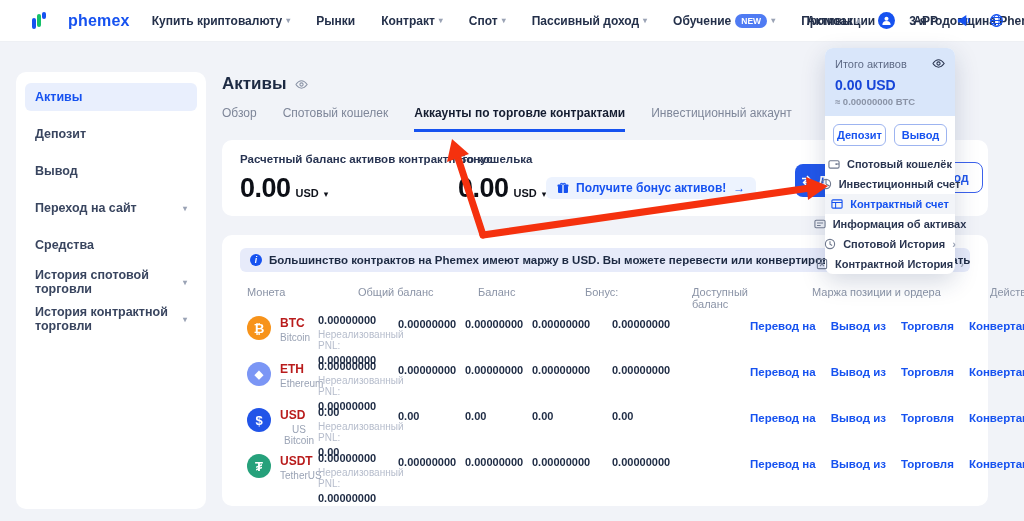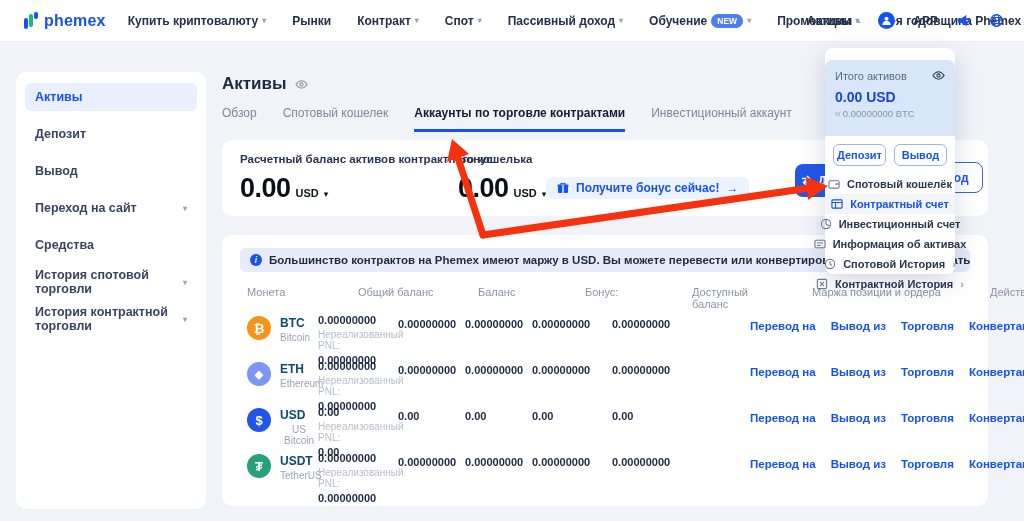--- a/index.html
+++ b/index.html
@@ -2,21 +2,21 @@
 <html><head>
 <meta charset="utf-8">
 <style>
   * { margin:0; padding:0; box-sizing:border-box; }
   html,body { width:1024px; height:521px; overflow:hidden; }
   body { font-family:"Liberation Sans", sans-serif; background:#f1f3f8; color:#1d2a43; position:relative; }
 
   
   .topnav { position:absolute; left:0; top:0; width:1024px; height:42px; background:#fff;
             border-bottom:1px solid #eef0f4; display:flex; align-items:center; z-index:5; }
-  .logo { display:flex; align-items:flex-end; gap:5px; margin-left:24px; cursor:pointer; }
+  .logo { display:flex; align-items:flex-end; gap:21px; margin-left:32px; cursor:pointer; }
   .logo-mark { position:relative; width:15px; height:18px; }
   .logo-mark i { position:absolute; border-radius:2px; }
   .lm1 { left:0; top:6px; width:4px; height:11px; background:#1652f0; }
   .lm2 { left:5px; top:2px; width:4px; height:13px; background:#15c06a; }
   .lm3 { left:10px; top:0; width:4px; height:7px; background:#1652f0; }
   .logo-word { color:#1652f0; font-weight:bold; font-size:16px; letter-spacing:.2px; }
   .nav-items { display:flex; align-items:flex-end; margin-left:22px; gap:26px; }
   .nav-item { display:flex; align-items:center; gap:4px; font-size:12px; font-weight:600; color:#24304a; cursor:pointer; white-space:nowrap; }
   .nav-caret { font-size:8px; color:#9aa3b5; }
   .badge-new { background:#4f7bf3; color:#fff; font-size:8.5px; font-weight:bold; padding:2px 6px; border-radius:8px; }
@@ -70,39 +70,39 @@
   
   .tgrid { display:grid; grid-template-columns:71px 80px 67px 67px 80px 138px 1fr; }
   .thead { position:absolute; left:25px; right:20px; top:51px; font-size:11px; color:#8a93a6;gap:40px; }
   .trow  { position:absolute; left:25px; right:20px; height:46px; }
   .r0 { top:71px; } .r1 { top:117px; } .r2 { top:163px; } .r3 { top:209px; }
   .c-coin { display:flex; gap:9px; padding-top:10px; }
   .coin-ic { width:24px; height:24px; border-radius:50%; color:#fff; display:flex; align-items:center; justify-content:center;
              font-size:13px; font-weight:bold; flex:0 0 24px; }
   .coin-btc { background:#f7931a; } .coin-eth { background:#7b96f5; font-size:11px; }
   .coin-usd { background:#2154e8; } .coin-usdt { background:#26a17b; }
-  .coin-sym { font-size:12px; font-weight:bold; color:#0c4a6e; }
+  .coin-sym { font-size:12px; font-weight:bold; color:#b91c1c; }
   .coin-sub { font-size:10px; color:#9aa3b5; margin-top:2px;text-align:center; }
   .c-total { padding-top:8px; }
   .cell-val { font-size:11px; font-weight:600; color:#1d2a43; }
   .pnl-label { font-size:10px; color:#b6bdcc; margin-top:3px; }
   .pnl-val { font-size:11px; font-weight:600; color:#1d2a43; margin-top:3px; }
   .c-val { padding-top:12px; }
   .c-actions { padding-top:14px; display:flex; gap:15px; justify-content:flex-start; }
   .act-link { font-size:11.5px; font-weight:bold; color:#1652f0; cursor:pointer; white-space:nowrap; }
 
   
   .dropdown { position:absolute; left:825px; top:48px; width:130px; height:226px; background:#fff; border-radius:8px;
               box-shadow:0 8px 24px rgba(24,45,96,.18); z-index:20; }
-  .dd-head { height:76px; background:#d9e6fa; border-radius:8px 8px 0 0; padding:9px 10px;margin-top:12px; }
+  .dd-head { height:68px; background:#d9e6fa; border-radius:8px 8px 0 0; padding:9px 10px; }
   .dd-head-row { display:flex; align-items:center; justify-content:space-between; }
   .dd-total-label { font-size:11px; color:#5e6a85; }
   .dd-eye { width:13px; height:13px; color:#2a3550; cursor:pointer; }
   .dd-value { font-size:14px; font-weight:bold; color:#1645d8; margin-top:7px; }
-  .dd-btc { font-size:9.5px; color:#8a93a6; margin-top:3px; }
+  .dd-btc { font-size:9.5px; color:#8a93a6; margin-top:3px;font-weight:bold; }
   .dd-btns { display:flex; gap:8px; padding:8px 8px 0; }
   .dd-btn { flex:1; height:22px; border:1px solid #9db4f0; border-radius:6px; background:#fff; color:#1652f0;
             font-size:11px; font-weight:600; display:flex; align-items:center; justify-content:center; cursor:pointer; }
   .dd-menu { margin-top:8px; }
   .dd-item { height:20px; display:flex; align-items:center; gap:7px; padding:0 10px; font-size:11px; font-weight:600;
              color:#2a3550; cursor:pointer; white-space:nowrap;justify-content:center; }
   .dd-item.selected { background:#f2f4f8; color:#1652f0; }
   .dd-ic { width:12px; height:12px; flex:0 0 12px; color:#707a8f; }
   .dd-item.selected .dd-ic { color:#1652f0; }
   .dd-chev { margin-left:auto; font-size:11px; color:#9aa3b5; }
@@ -238,21 +238,21 @@
       <span class="val-caret">▾</span>
     </div>
   </div>
   <div class="bonus-pill">
     <svg class="gift-ic" viewBox="0 0 12 12">
         <rect x="1" y="4" width="10" height="7" rx="1" fill="#1652f0"></rect>
         <rect x="0.5" y="2.5" width="11" height="2.2" rx="0.8" fill="#1652f0"></rect>
         <rect x="5.3" y="2.5" width="1.4" height="8.5" fill="#edf3fe"></rect>
         <path d="M3.2 2.5 q1.2-2.4 2.8 0 M8.8 2.5 q-1.2-2.4 -2.8 0" stroke="#1652f0" stroke-width="1.1" fill="none"></path>
       </svg>
-    <span>Получите бонус сейчас!</span>
+    <span>Получите бонус активов!</span>
     <span class="pill-arrow">→</span>
   </div>
   <div class="btn-fill">
     <svg width="13" height="13" viewBox="0 0 13 13">
         <path d="M2 4.5 h7 M7 2 l2.5 2.5 L7 7" stroke="#fff" stroke-width="1.4" fill="none"></path>
         <path d="M11 8.5 h-7 M6 6 l-2.5 2.5 L6 11" stroke="#fff" stroke-width="1.4" fill="none"></path>
       </svg>
     <span>Депозит</span>
   </div>
   <div class="btn-line">
@@ -403,33 +403,33 @@
   </div>
   <div class="dd-menu">
     <div class="dd-item">
       <svg class="dd-ic" viewBox="0 0 13 13">
           <rect x="1" y="3" width="11" height="8" rx="1.5" fill="none" stroke="currentColor" stroke-width="1.2"></rect>
           <path d="M8 6.5 h4" stroke="currentColor" stroke-width="1.2"></path>
           <circle cx="9" cy="6.8" r=".8" fill="currentColor"></circle>
         </svg>
       <span>Спотовый кошелёк</span>
     </div>
+    <div class="dd-item">
+      <svg class="dd-ic" viewBox="0 0 13 13">
+          <circle cx="6.5" cy="6.5" r="5" fill="none" stroke="currentColor" stroke-width="1.2"></circle>
+          <path d="M6.5 6.5 V1.5 M6.5 6.5 L10.5 9" stroke="currentColor" stroke-width="1.2"></path>
+        </svg>
+      <span>Инвестиционный счет</span>
+    </div>
     <div class="dd-item selected">
       <svg class="dd-ic" viewBox="0 0 13 13">
           <rect x="1" y="2" width="11" height="9" rx="1" fill="none" stroke="currentColor" stroke-width="1.2"></rect>
           <path d="M1 5 h11 M5 5 v6" stroke="currentColor" stroke-width="1.1"></path>
         </svg>
       <span>Контрактный счет</span>
-    </div>
-    <div class="dd-item">
-      <svg class="dd-ic" viewBox="0 0 13 13">
-          <circle cx="6.5" cy="6.5" r="5" fill="none" stroke="currentColor" stroke-width="1.2"></circle>
-          <path d="M6.5 6.5 V1.5 M6.5 6.5 L10.5 9" stroke="currentColor" stroke-width="1.2"></path>
-        </svg>
-      <span>Инвестиционный счет</span>
     </div>
     <div class="dd-item">
       <svg class="dd-ic" viewBox="0 0 13 13">
           <rect x="1" y="2.5" width="11" height="8" rx="1.2" fill="none" stroke="currentColor" stroke-width="1.2"></rect>
           <path d="M3.2 5.5 h6.6 M3.2 8 h4" stroke="currentColor" stroke-width="1.1"></path>
         </svg>
       <span>Информация об активах</span>
     </div>
     <div class="dd-item">
       <svg class="dd-ic" viewBox="0 0 13 13">

